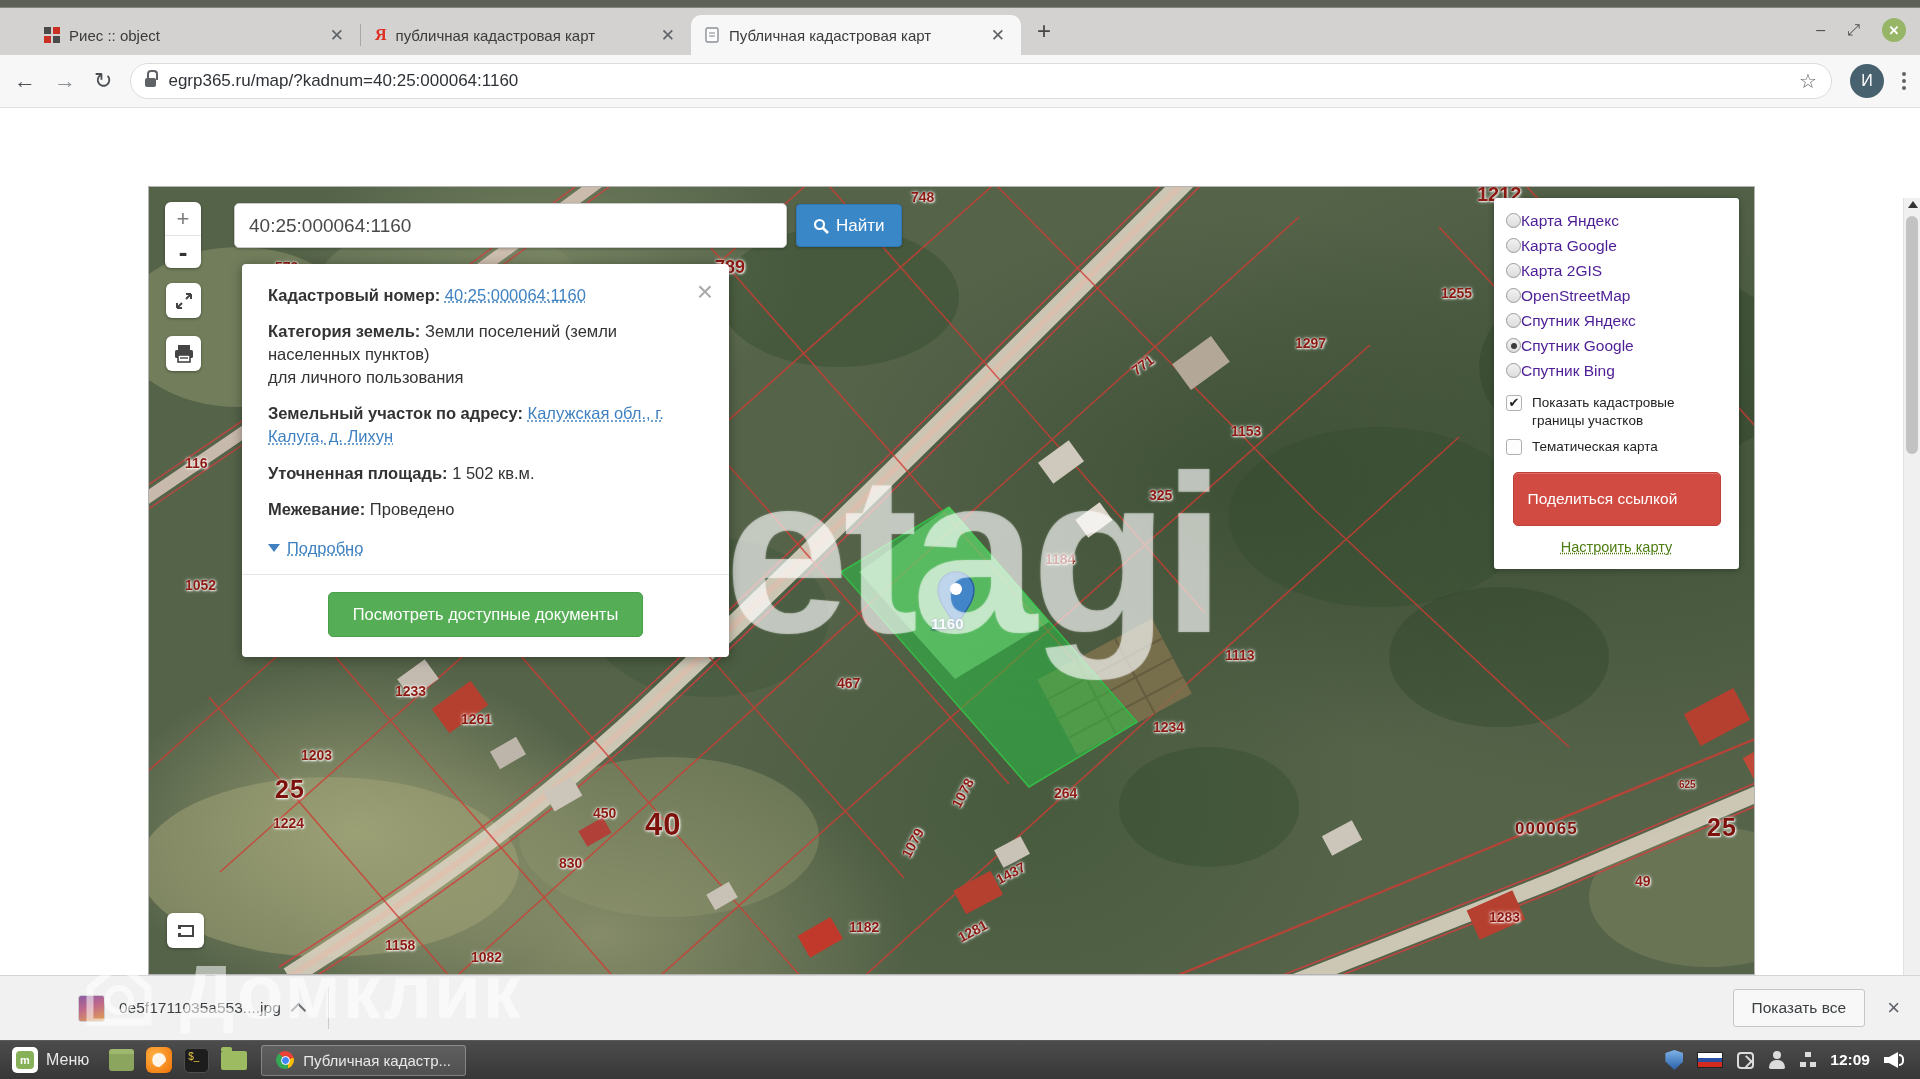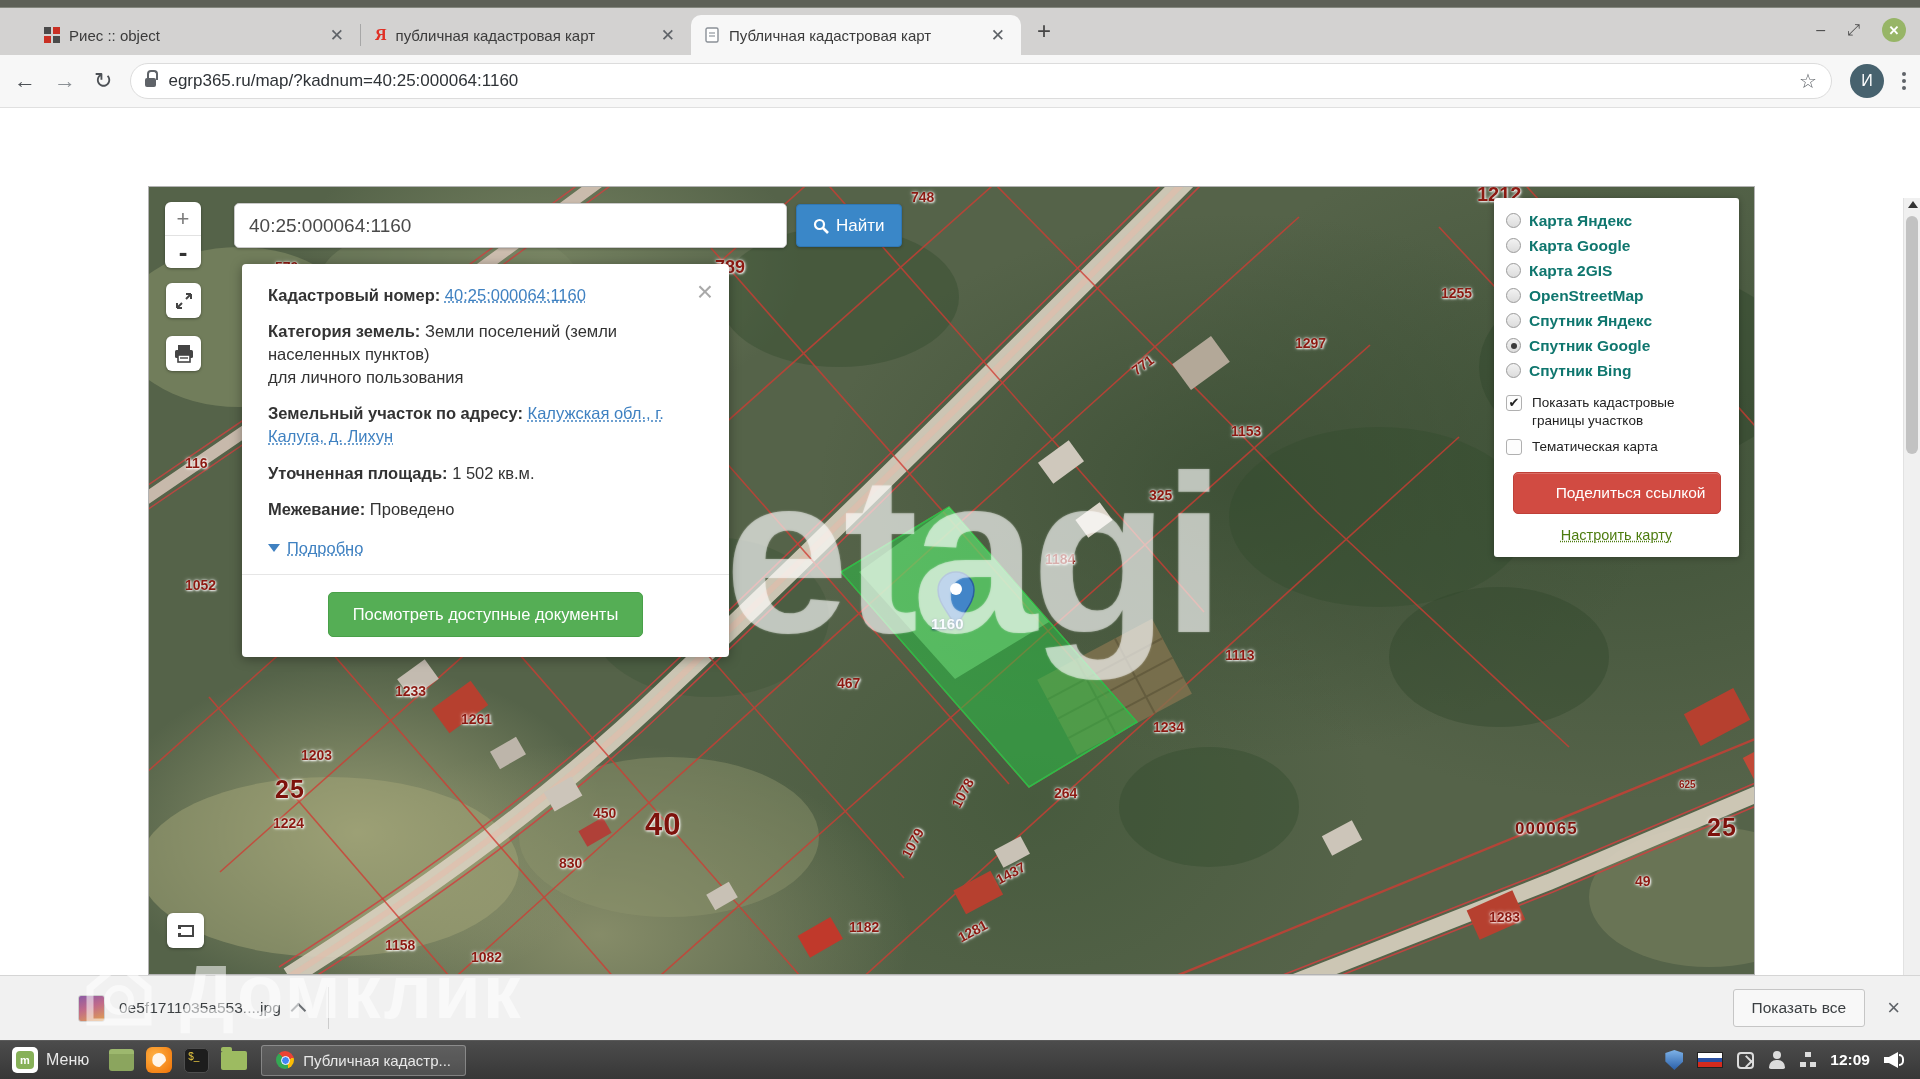--- a/index.html
+++ b/index.html
@@ -77,27 +77,27 @@
   .plink { color:#3f81c1; text-decoration:underline; text-decoration-style:dotted; }
   .details-row { display:flex; align-items:center; gap:7px; margin:16px 0 14px; }
   .tri-down { width:0; height:0; border-left:6px solid transparent; border-right:6px solid transparent; border-top:8px solid #3f81c1; }
   .popup-divider { border-top:1px solid #e6e6e6; margin:0 -26px; }
   .docs-wrap { text-align:center; padding:17px 0 20px; }
   .docs-btn { background:#55ae55; border:1px solid #49a049; color:#fff; font-size:16.5px; padding:12px 24px; border-radius:5px; }
   .popup-close { position:absolute; right:16px; top:8px; font-size:28px; color:#a9a9a9; font-weight:400; }
 
   
   .layers { position:absolute; right:15px; top:11px; width:245px; background:#fff; border-radius:3px; box-shadow:0 1px 6px rgba(0,0,0,.3); padding:10px 12px 8px; }
-  .radio-row { display:flex; align-items:center; gap:8px; font-size:15.5px; color:#0f766e; padding:3.5px 0;font-weight:bold; }
+  .radio-row { display:flex; align-items:center; font-size:15.5px; color:#4c1d95; padding:3.5px 0; }
   .radio { width:15px; height:15px; border-radius:50%; border:1px solid #9a9a9a; background:linear-gradient(#f2f2f2,#dcdcdc); flex:0 0 auto; position:relative; }
   .radio.on::after { content:""; position:absolute; left:3.5px; top:3.5px; width:6px; height:6px; border-radius:50%; background:#3c3c3c; }
   .cb-row { display:flex; align-items:flex-start; gap:10px; font-size:13.5px; color:#222; padding:5px 0 4px; line-height:1.3; }
   .cbox { width:16px; height:16px; border:1px solid #b0b0b0; border-radius:3px; background:#fdfdfd; flex:0 0 auto; text-align:center; line-height:14px; font-size:13px; color:#222; margin-top:1px; }
   .cb-gap { border-top:0; margin-top:6px; }
-  .share-btn { display:block; margin:12px auto 0; background:#d14b42; border:1px solid #bf4038; border-radius:5px; color:#fff; font-size:15.5px; padding:11px 14px; width:208px; text-align:right; box-shadow:inset 0 1px 0 rgba(255,255,255,.2); }
+  .share-btn { display:block; margin:12px auto 0; background:#d14b42; border:1px solid #bf4038; border-radius:5px; color:#fff; font-size:15.5px; padding:17px 14px; width:208px; text-align:left; box-shadow:inset 0 1px 0 rgba(255,255,255,.2); }
   .configure-link { display:block; text-align:center; margin:13px 0 6px; color:#4d7c0f; font-size:14.5px; text-decoration:underline; text-decoration-style:dotted; }
 
   
   .scrollbar { position:absolute; right:0; top:90px; width:17px; height:950px; background:#f0f0f0; border-left:1px solid #e2e2e2; }
   .scrollbar .up { position:absolute; top:3px; left:4px; width:0; height:0; border-left:5px solid transparent; border-right:5px solid transparent; border-bottom:7px solid #333; }
   .scrollbar .thumb { position:absolute; top:18px; left:2px; width:12px; height:238px; background:#c2c2c2; border-radius:6px; }
 
   
   .downloadbar { position:absolute; left:0; right:0; top:975px; height:65px; background:#f1f1f1; border-top:1px solid #d5d5d5; display:flex; align-items:center; }
   .dl-chip { display:flex; align-items:center; gap:14px; margin-left:78px; }

